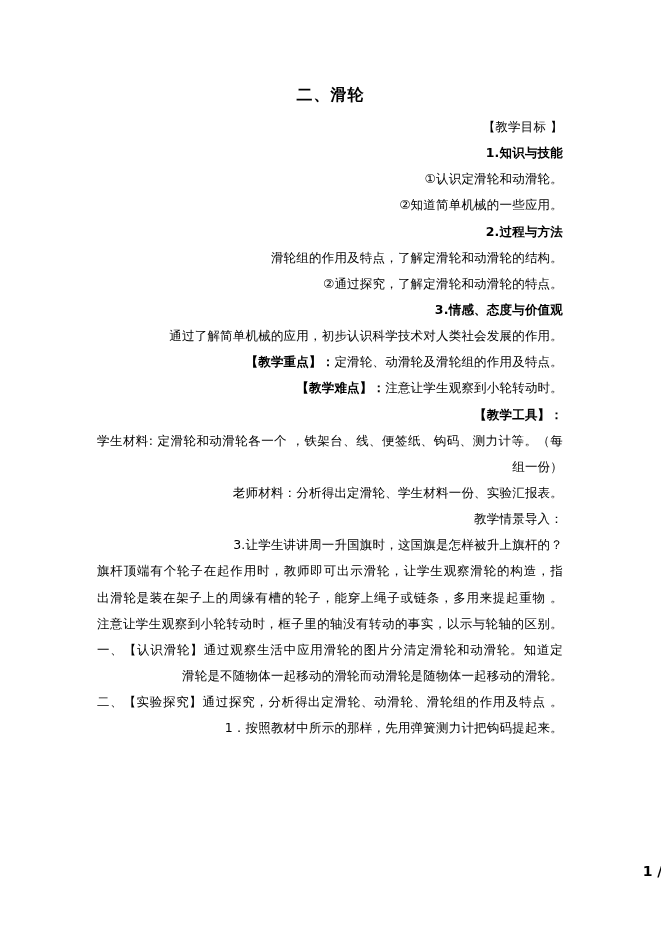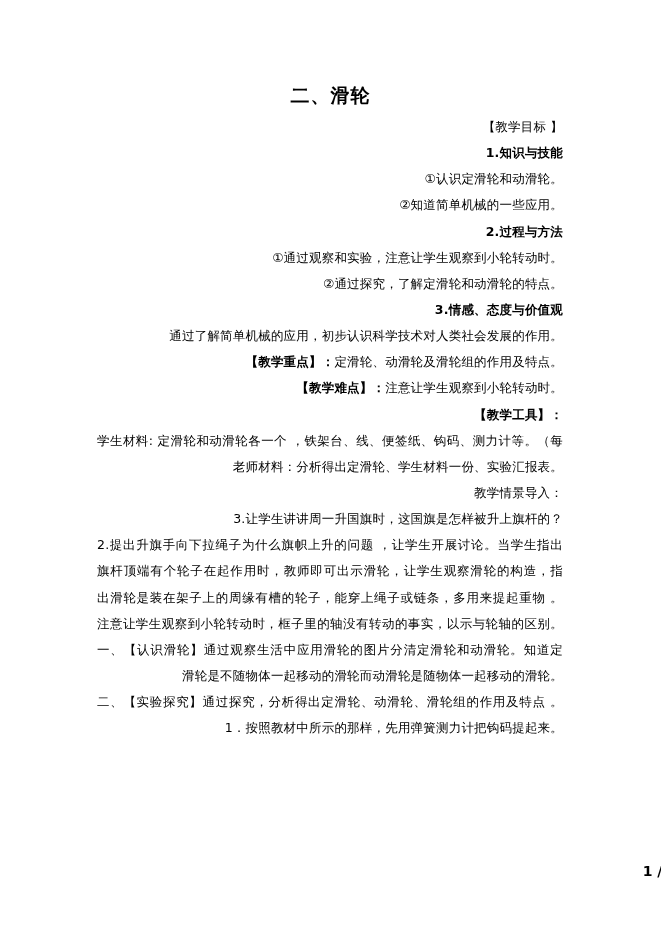--- a/index.html
+++ b/index.html
@@ -22,21 +22,21 @@
     height: 935px;
     background: #ffffff;
   }
   .doc-title {
     position: absolute;
     top: 80px;
     left: 0;
     width: 661px;
     margin: 0;
     text-align: center;
-    font-size: 19px;
+    font-size: 16px;
     line-height: 30px;
     font-weight: bold;
     letter-spacing: 1px;
   }
   .content {
     position: absolute;
     top: 114px;
     left: 97px;
     width: 466px;
   }
@@ -72,32 +72,32 @@
 
 <div class="page">
   <h1 class="doc-title">二、滑轮</h1>
 
   <div class="content" id="content">
       <div class="line"><span class="seg">【教学目标 】</span></div>
       <div class="line"><span class="seg bold">1.知识与技能</span></div>
       <div class="line"><span class="seg">①认识定滑轮和动滑轮。</span></div>
       <div class="line"><span class="seg">②知道简单机械的一些应用。</span></div>
       <div class="line"><span class="seg bold">2.过程与方法</span></div>
-      <div class="line"><span class="seg">①通过观察和实验，注意让学生观察到小轮转动时。</span></div>
+      <div class="line"><span class="seg">滑轮组的作用及特点，了解定滑轮和动滑轮的结构。</span></div>
       <div class="line"><span class="seg">②通过探究，了解定滑轮和动滑轮的特点。</span></div>
       <div class="line"><span class="seg bold">3.情感、态度与价值观</span></div>
       <div class="line"><span class="seg">通过了解简单机械的应用，初步认识科学技术对人类社会发展的作用。</span></div>
       <div class="line"><span class="seg bold">【教学重点】：</span><span class="seg">定滑轮、动滑轮及滑轮组的作用及特点。</span></div>
       <div class="line"><span class="seg bold">【教学难点】：</span><span class="seg">注意让学生观察到小轮转动时。</span></div>
       <div class="line"><span class="seg bold">【教学工具】：</span></div>
       <div class="line fill"><span class="seg">学生材料: 定滑轮和动滑轮各一个 ，铁架台、线、便签纸、钩码、测力计等。（每</span></div>
+      <div class="line"><span class="seg">组一份）</span></div>
       <div class="line"><span class="seg">老师材料：分析得出定滑轮、学生材料一份、实验汇报表。</span></div>
       <div class="line"><span class="seg">教学情景导入：</span></div>
       <div class="line"><span class="seg">3.让学生讲讲周一升国旗时，这国旗是怎样被升上旗杆的？</span></div>
-      <div class="line fill"><span class="seg">2.提出升旗手向下拉绳子为什么旗帜上升的问题 ，让学生开展讨论。当学生指出</span></div>
       <div class="line fill"><span class="seg">旗杆顶端有个轮子在起作用时，教师即可出示滑轮，让学生观察滑轮的构造，指</span></div>
       <div class="line fill"><span class="seg">出滑轮是装在架子上的周缘有槽的轮子，能穿上绳子或链条，多用来提起重物 。</span></div>
       <div class="line fill"><span class="seg">注意让学生观察到小轮转动时，框子里的轴没有转动的事实，以示与轮轴的区别。</span></div>
       <div class="line fill"><span class="seg">一、【认识滑轮】通过观察生活中应用滑轮的图片分清定滑轮和动滑轮。知道定</span></div>
       <div class="line"><span class="seg">滑轮是不随物体一起移动的滑轮而动滑轮是随物体一起移动的滑轮。</span></div>
       <div class="line fill"><span class="seg">二、【实验探究】通过探究，分析得出定滑轮、动滑轮、滑轮组的作用及特点 。</span></div>
       <div class="line"><span class="seg">1．按照教材中所示的那样，先用弹簧测力计把钩码提起来。</span></div>
     </div>
 
   <div class="footer">1 / 4</div>

